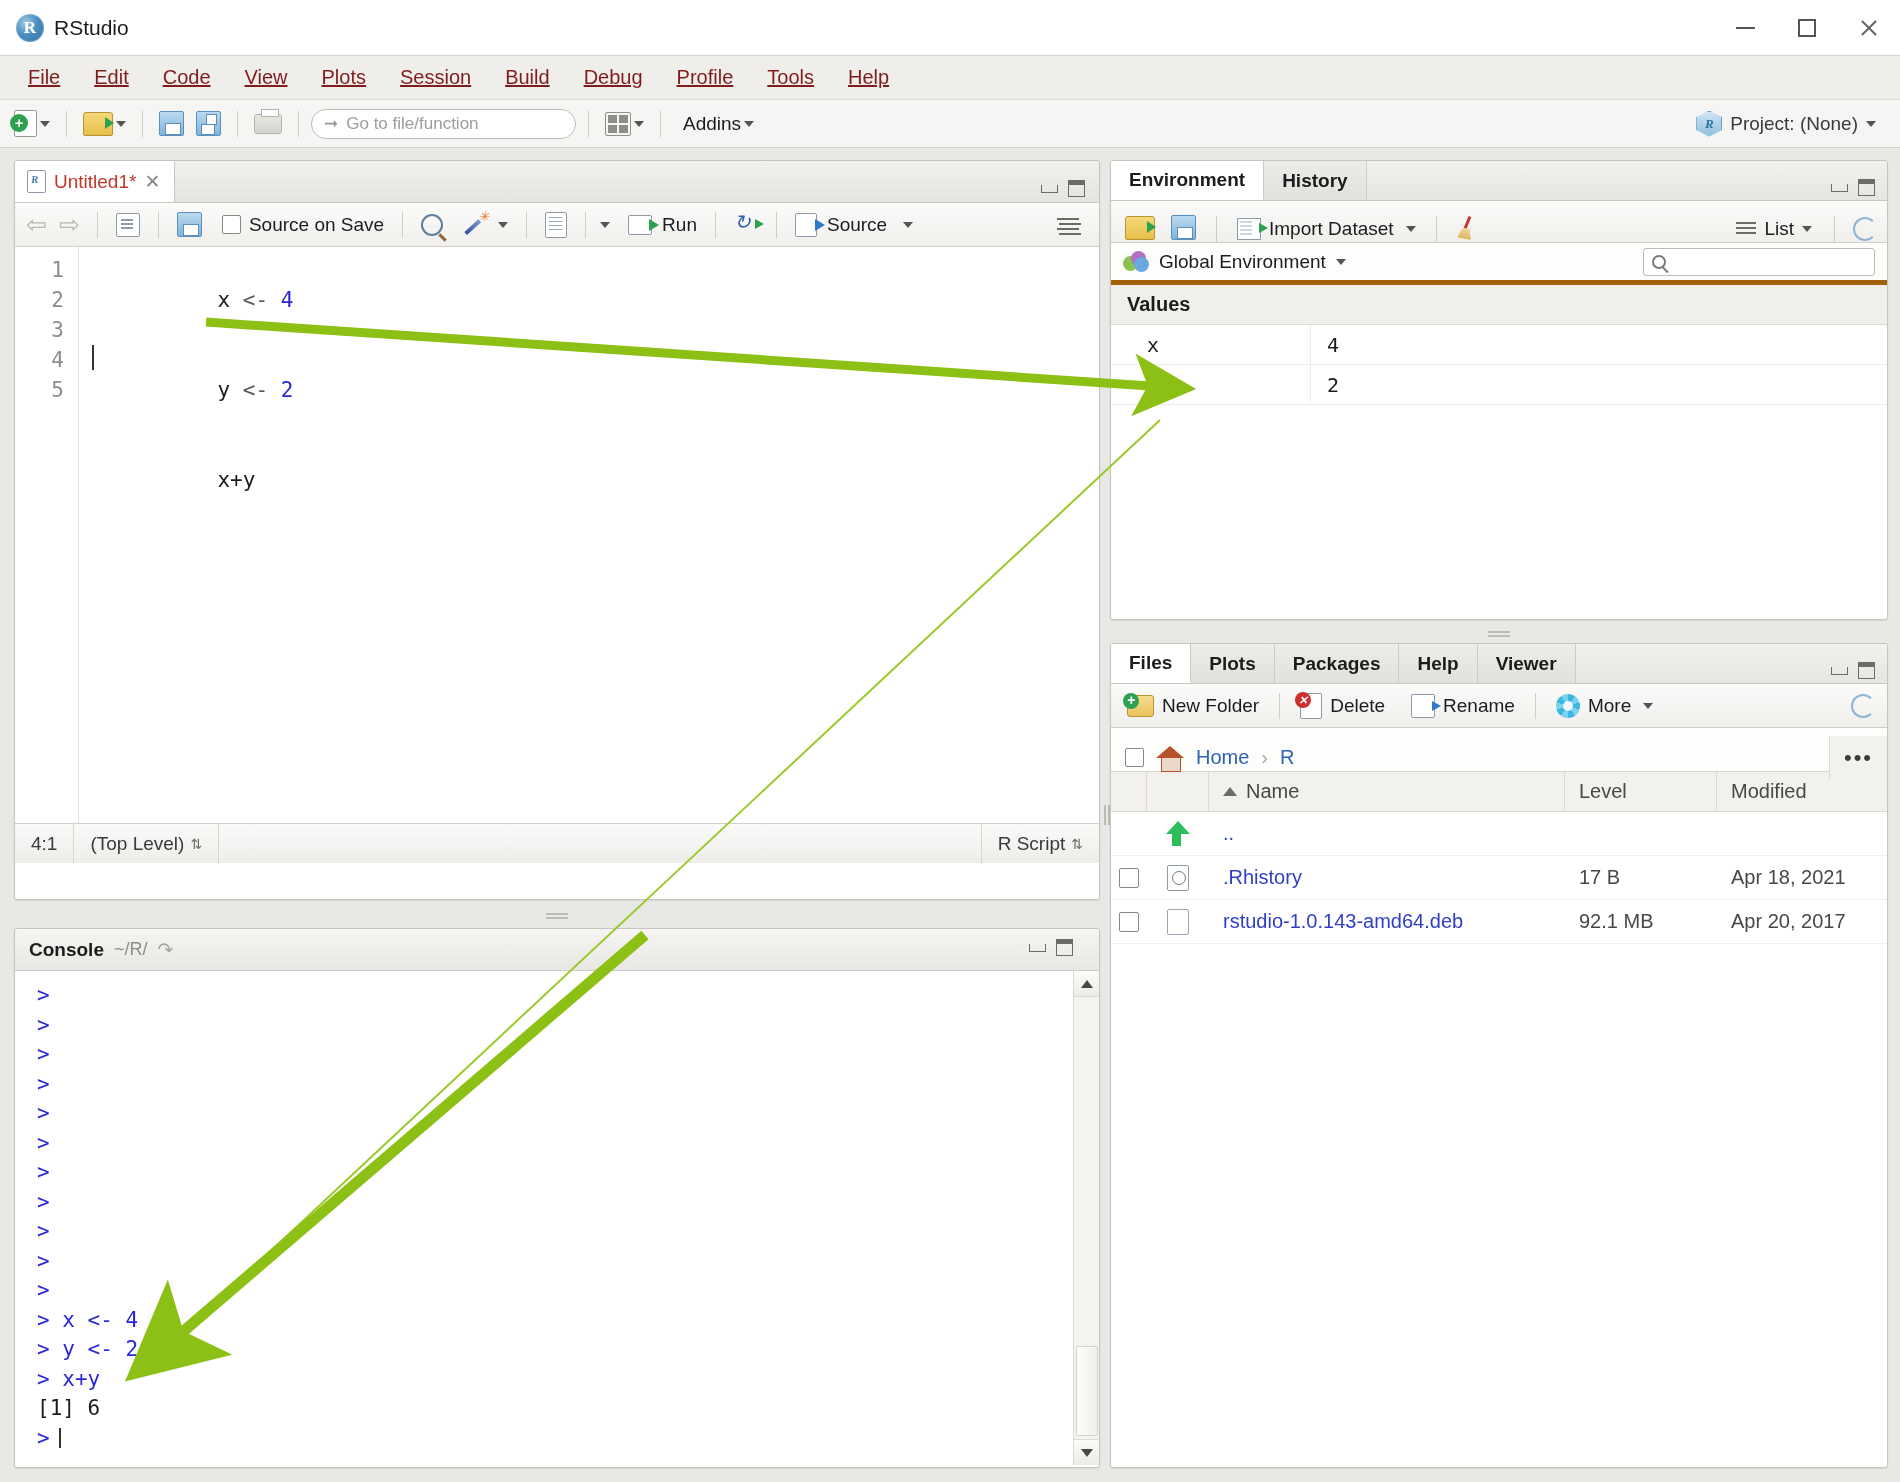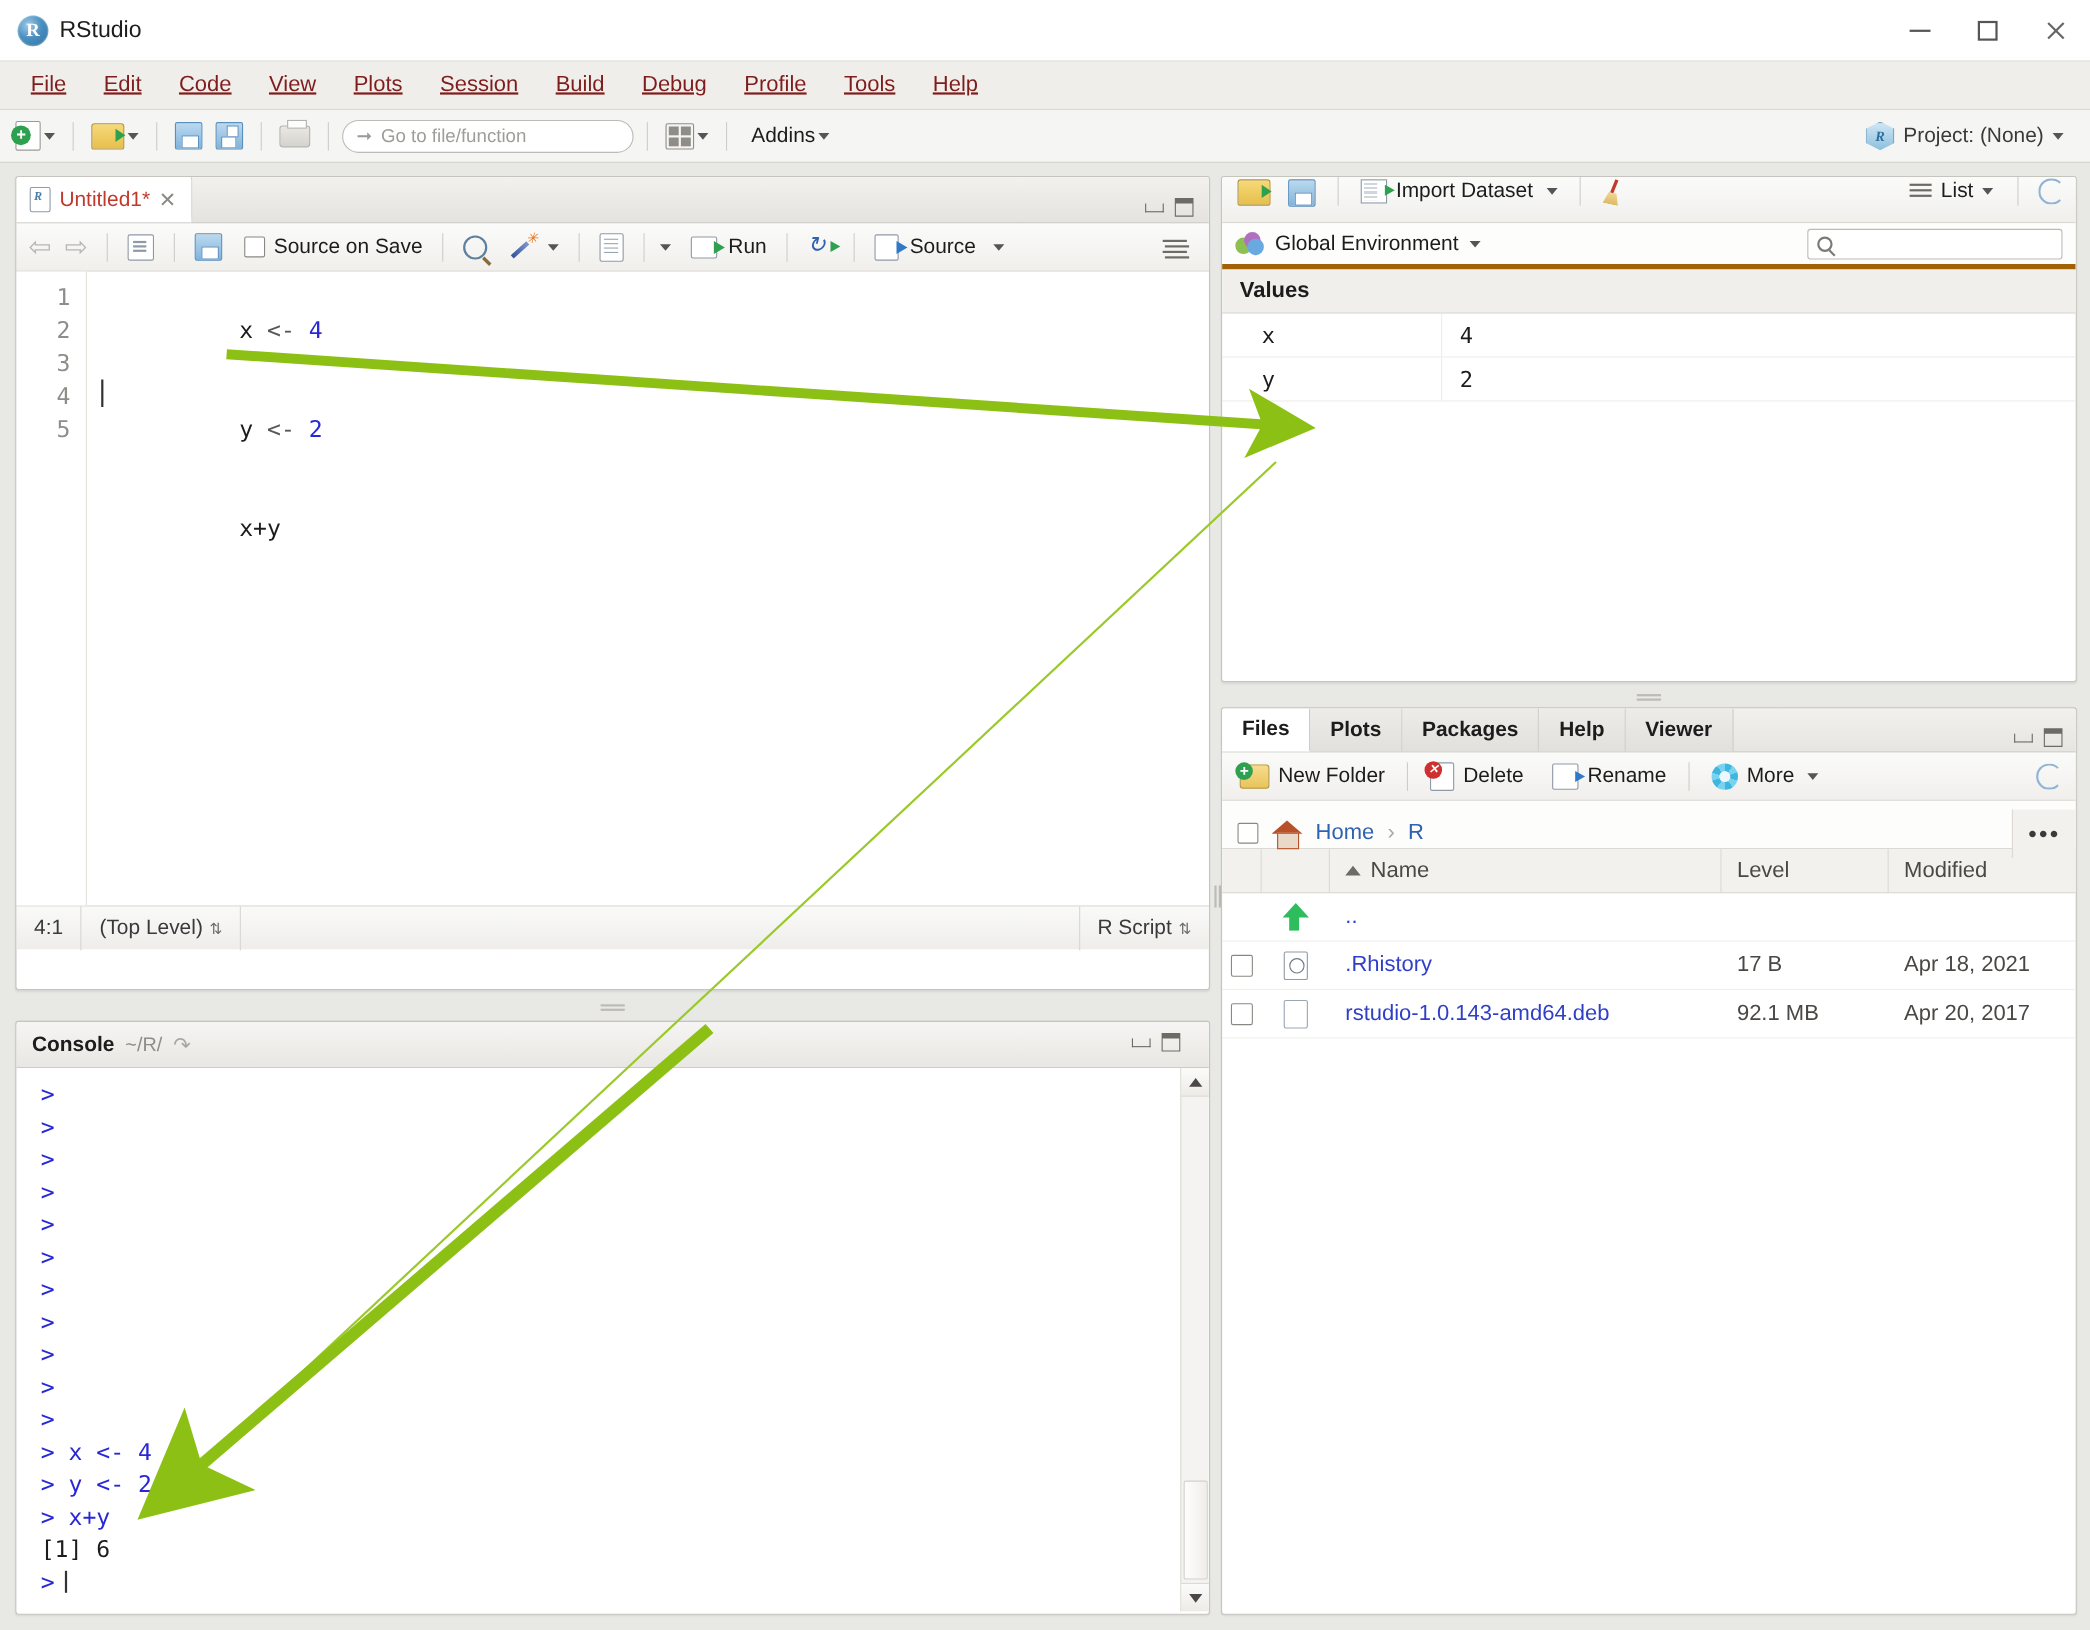--- a/index.html
+++ b/index.html
@@ -240,21 +240,21 @@
   .sb-btn { width:26px;height:26px;display:flex;align-items:center;justify-content:center;background:linear-gradient(#fbfbfa,#edebe7);border-bottom:1px solid #dcdad5;}
   .sb-btn.bot{position:absolute;bottom:0;border-bottom:none;border-top:1px solid #dcdad5;}
   .sb-tri-up{width:0;height:0;border-left:6px solid transparent;border-right:6px solid transparent;border-bottom:8px solid #4a4845;}
   .sb-tri-dn{width:0;height:0;border-left:6px solid transparent;border-right:6px solid transparent;border-top:8px solid #4a4845;}
   .sb-thumb{position:absolute;left:2px;width:22px;background:linear-gradient(90deg,#fdfdfc,#f0eeea);border:1px solid #d4d2cd;border-radius:2px;}
 
   
   #env-pane { left: 1110px; top: 160px; width: 778px; height: 460px; }
   .env-toolbar {
     height: 42px; background: linear-gradient(#fbfbfa,#f0efec); border-bottom:1px solid #d2d0ca;
-    display:flex; align-items:flex-start; padding: 0 10px; gap: 8px;
+    display:flex; align-items:flex-end; padding: 0 10px; gap: 8px;
   }
   .env-label { font-size:19px;color:#1c1c1c; }
   .icon-import { width:24px;height:22px;background:#fff;border:1.5px solid #8e9aa6;position:relative; }
   .icon-import:before{content:"";position:absolute;left:2px;top:2px;width:12px;height:16px;background:repeating-linear-gradient(#cfd6de 0 2px,#fff 2px 4px);}
   .icon-import:after{content:"";position:absolute;right:-8px;top:4px;border-left:9px solid #2da14f;border-top:5px solid transparent;border-bottom:5px solid transparent;}
   .icon-broom { width:22px;height:24px;position:relative; }
   .icon-broom:before{content:"";position:absolute;left:9px;top:0;width:3px;height:13px;background:#c0392b;transform:rotate(22deg);}
   .icon-broom:after{content:"";position:absolute;left:1px;bottom:1px;width:14px;height:11px;background:linear-gradient(#f0d79a,#dcb861);clip-path:polygon(25% 0,75% 0,100% 100%,0 100%);transform:rotate(12deg);}
   .env-right { margin-left:auto; display:flex; align-items:center; gap:10px; }
   .icon-listview{width:20px;height:15px;position:relative;}
@@ -573,20 +573,28 @@
           </div>
         <div class="sb-thumb" style="top:375px;height:90px;"></div>
         <div class="sb-btn bot">
             <i class="sb-tri-dn"></i>
           </div>
       </div>
     </div>
   </div>
 
   <div class="pane" id="env-pane">
+    <div class="pane-tabs">
+      <div class="ptab active">Environment</div>
+      <div class="ptab">History</div>
+      <div class="pane-minmax">
+        <i class="mm-min"></i>
+        <i class="mm-max"></i>
+      </div>
+    </div>
     <div class="env-toolbar">
       <div class="tb-btn">
           <i class="icon-openfolder"></i>
         </div>
       <div class="tb-btn">
           <i class="icon-save"></i>
         </div>
       <div class="tb-sep"></div>
       <div class="tb-btn" style="gap:8px;">
         <i class="icon-import"></i>

